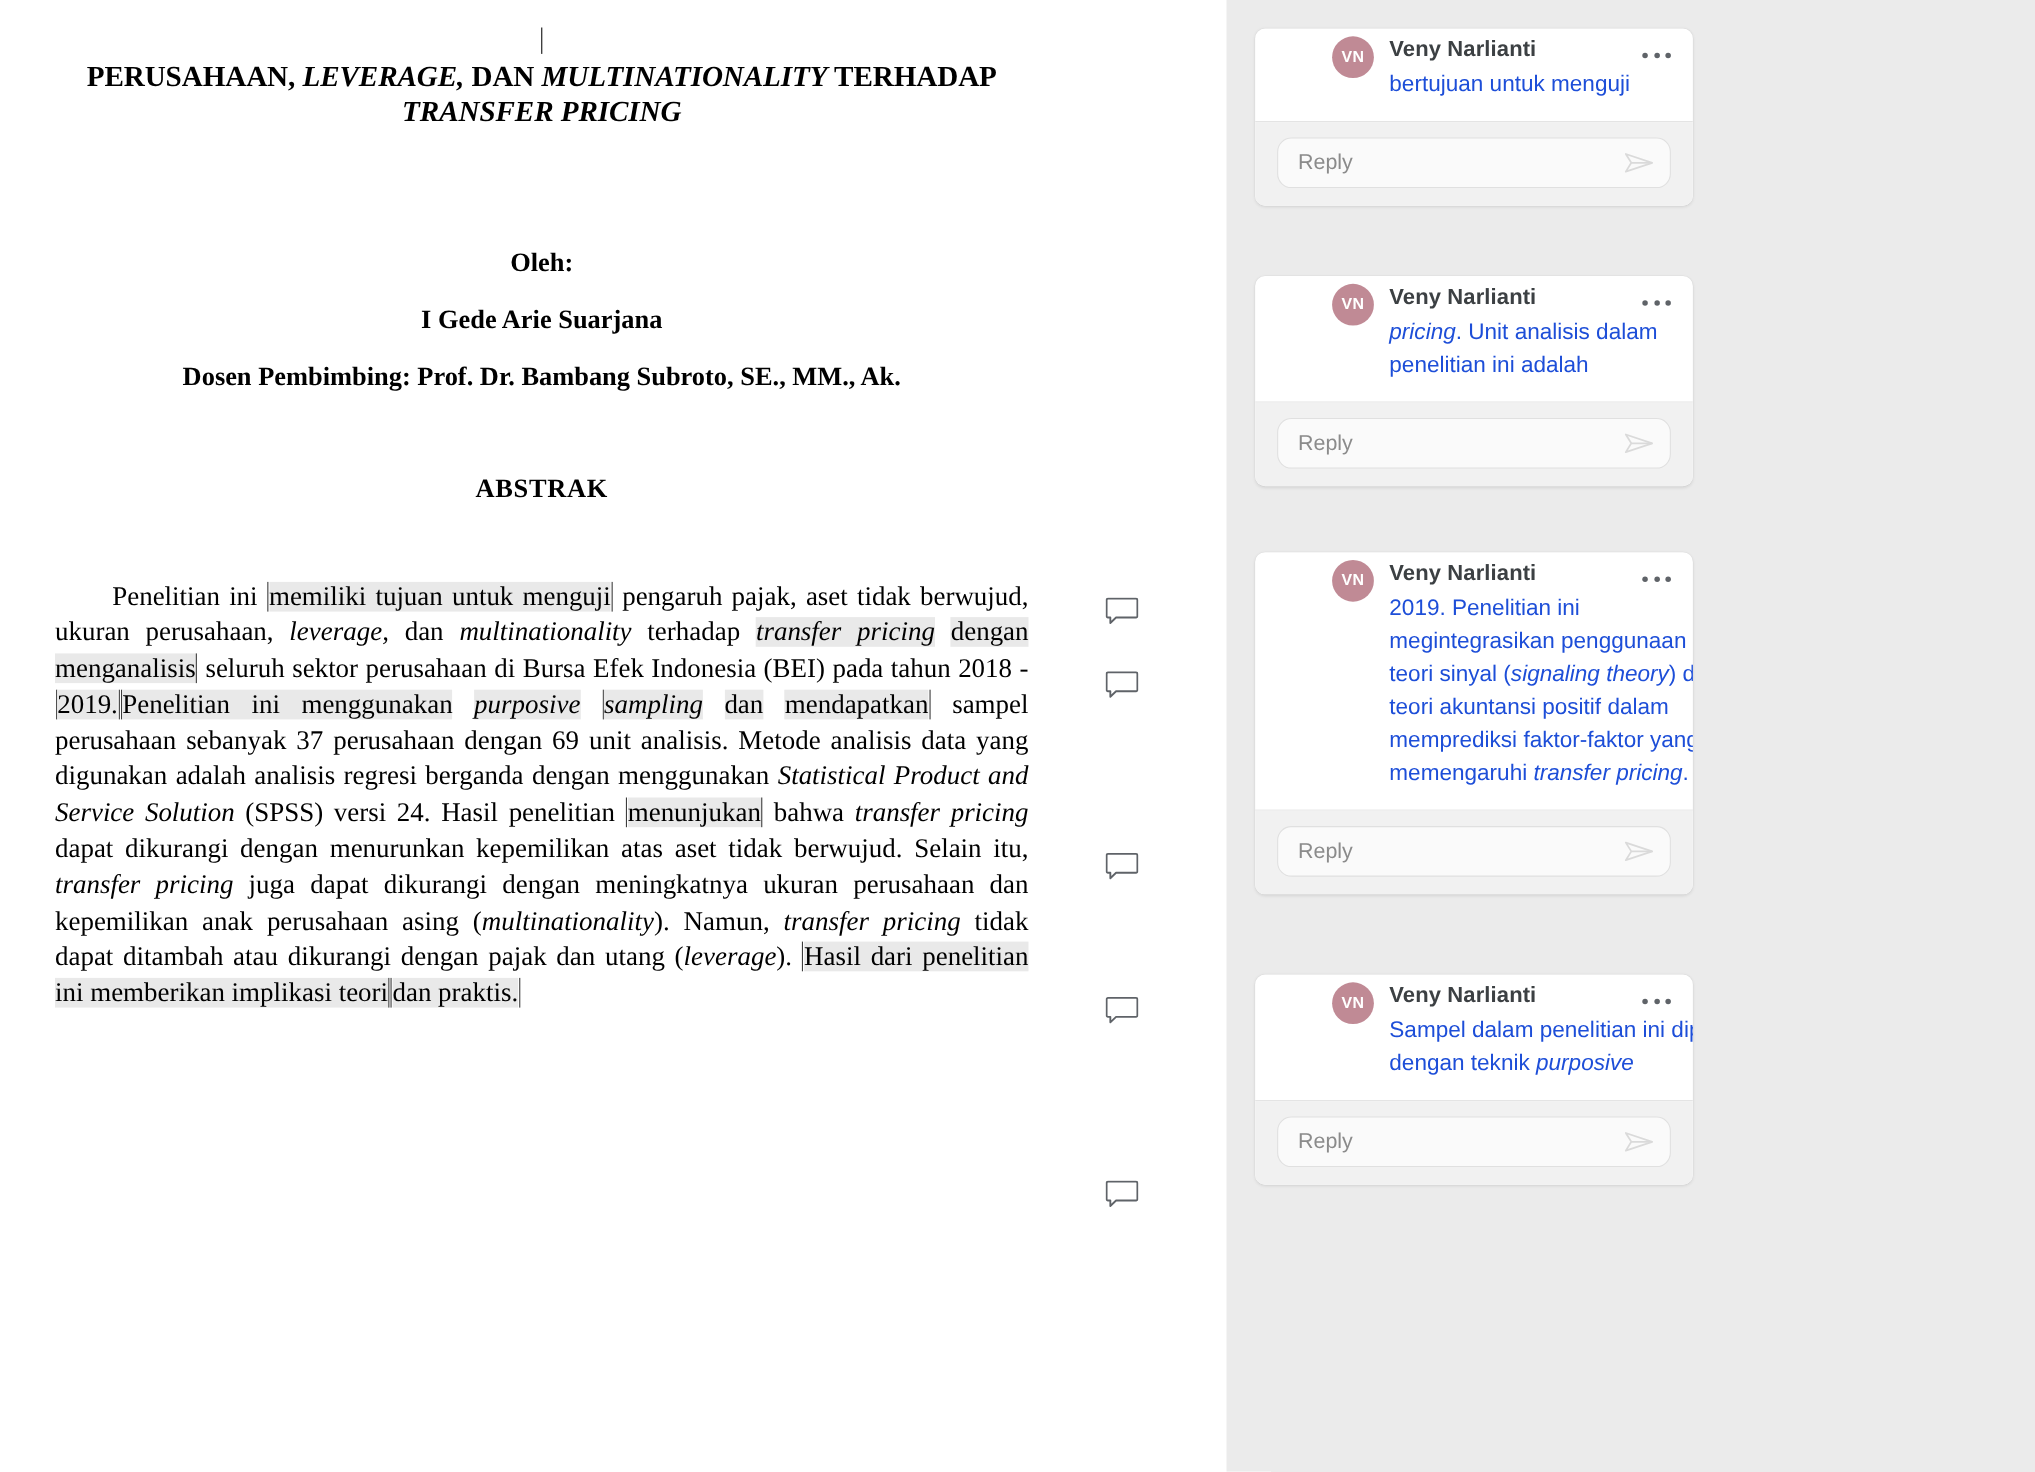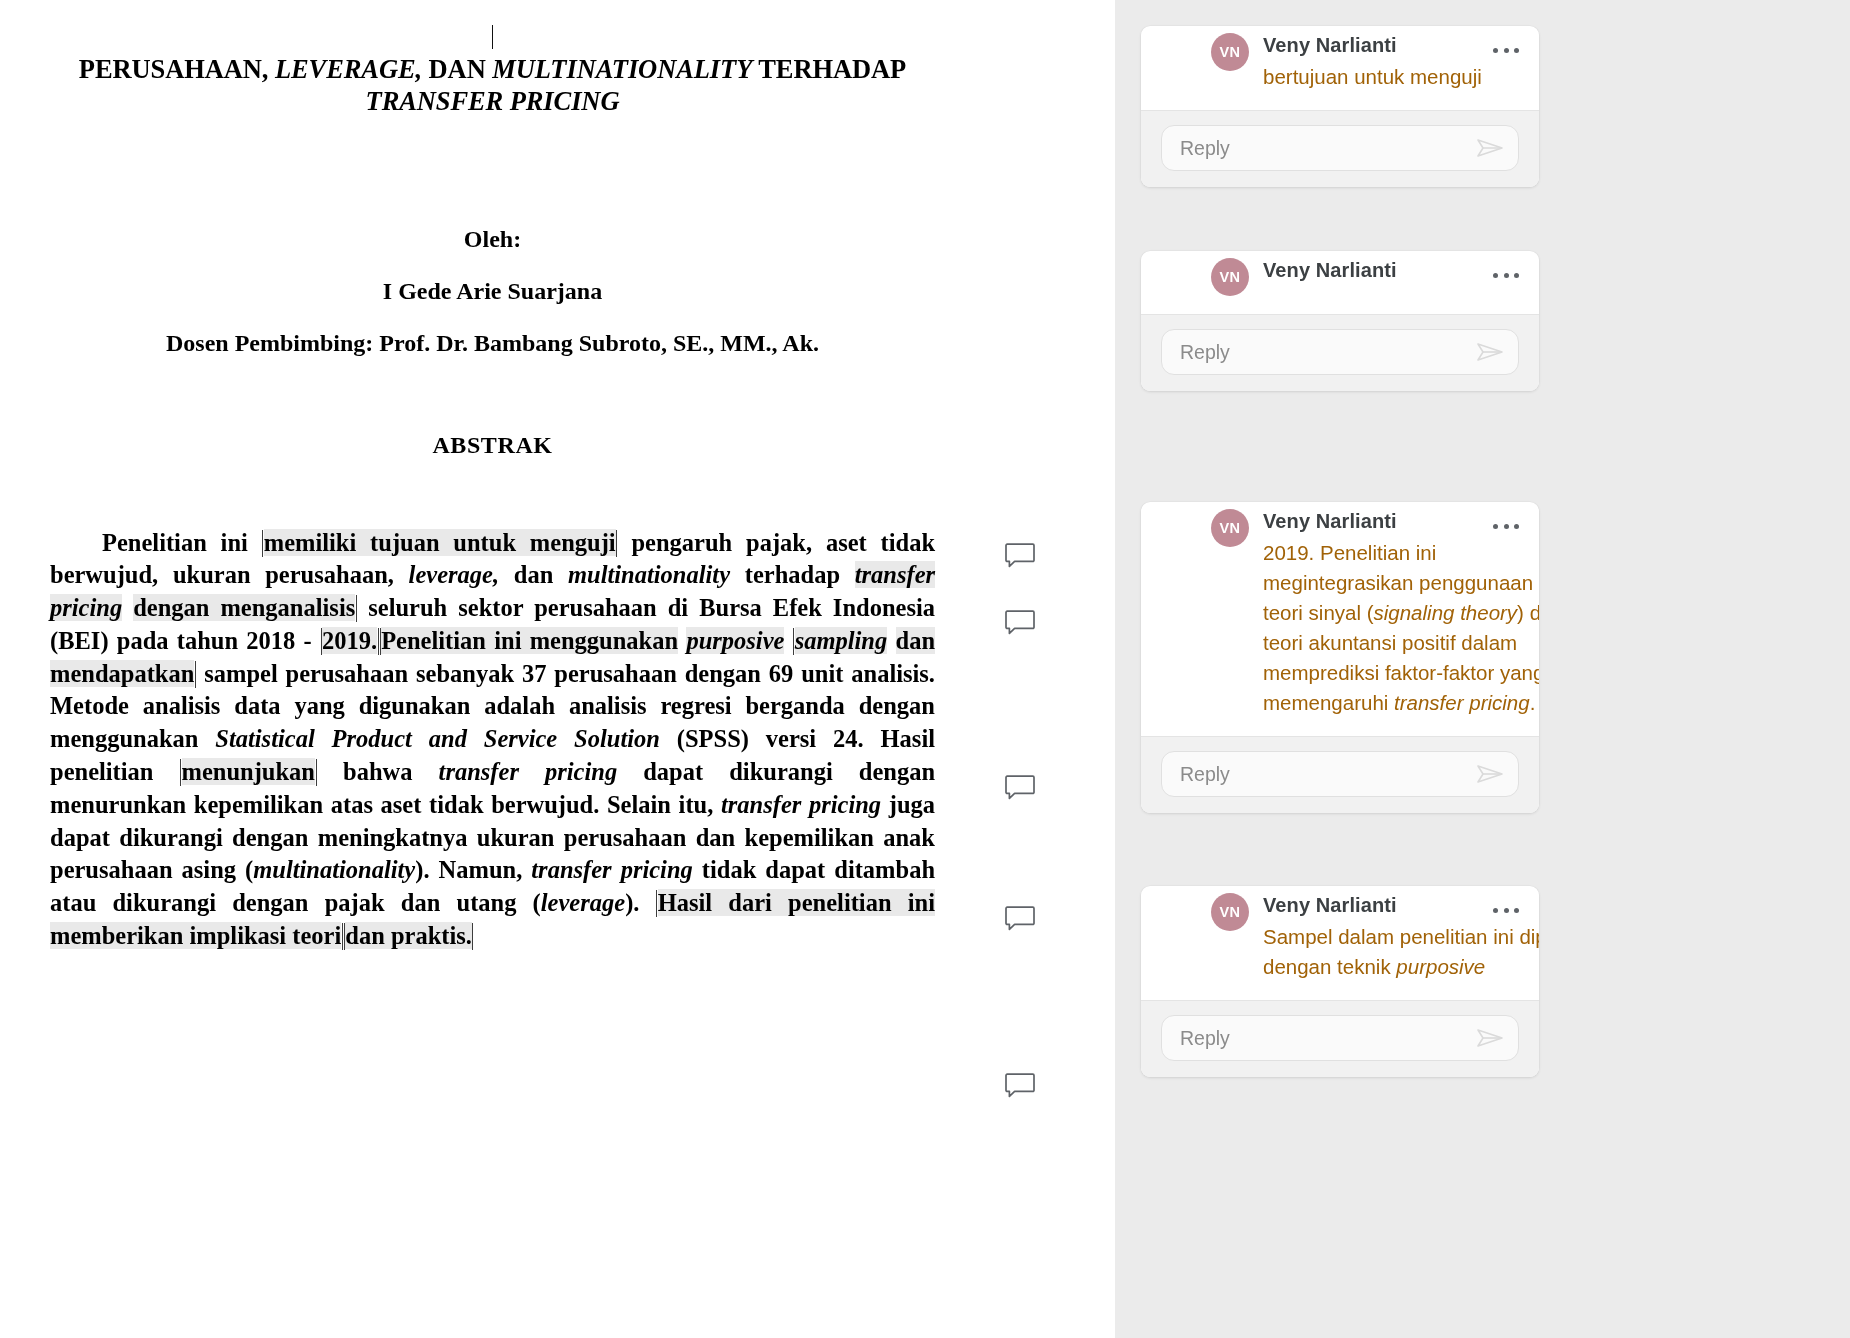--- a/index.html
+++ b/index.html
@@ -61,21 +61,20 @@
     margin-top: 76px;
   }
 
   .abstract {
     margin-top: 68px;
     font-size: 24.5px;
     line-height: 32.8px;
     text-align: justify;
     text-indent: 52px;
     hyphens: none;
-    font-weight: bold;
   }
 
   .kw {
     margin-top: 70px;
     font-size: 24.5px;
     line-height: 32.8px;
     text-align: justify;
   }
   .kw b { font-weight: bold; }
   .it { font-style: italic; }
@@ -136,21 +135,21 @@
   .author {
     font-size: 20px;
     font-weight: bold;
     color: #3c4043;
     line-height: 24px;
     letter-spacing: 0.1px;
   }
   .ctext {
     font-size: 20.5px;
     line-height: 30px;
-    color: #a16207;
+    color: #1d4ed8;
     margin-top: 5px;
     width: 310px;
   }
   .ctext .it { font-style: italic; }
   .more-icon {
     position: absolute;
     right: 20px; top: 16px;
     width: 26px; height: 16px;
     display: flex; align-items: center; justify-content: space-between;
   }
@@ -270,20 +269,21 @@
       <div class="card-inner">
         <div class="more-icon">
           <i></i>
           <i></i>
           <i></i>
         </div>
         <div class="card-head">
           <div class="avatar">VN</div>
           <div class="head-right">
             <div class="author">Veny Narlianti</div>
+            <div class="ctext"><span class="it">pricing</span><span>. Unit analisis dalam penelitian ini adalah</span></div>
           </div>
         </div>
       </div>
       <div class="card-divider"></div>
       <div class="reply-zone">
         <div class="reply-box">
           <div class="reply-placeholder">Reply</div>
           <div class="send-icon">
             <svg viewBox="0 0 28 22" width="28" height="22">
               <path d="M2 3 L26 11 L2 19 L7 11 Z" fill="none" stroke="#dadada" stroke-width="1.6" stroke-linejoin="round"></path>

